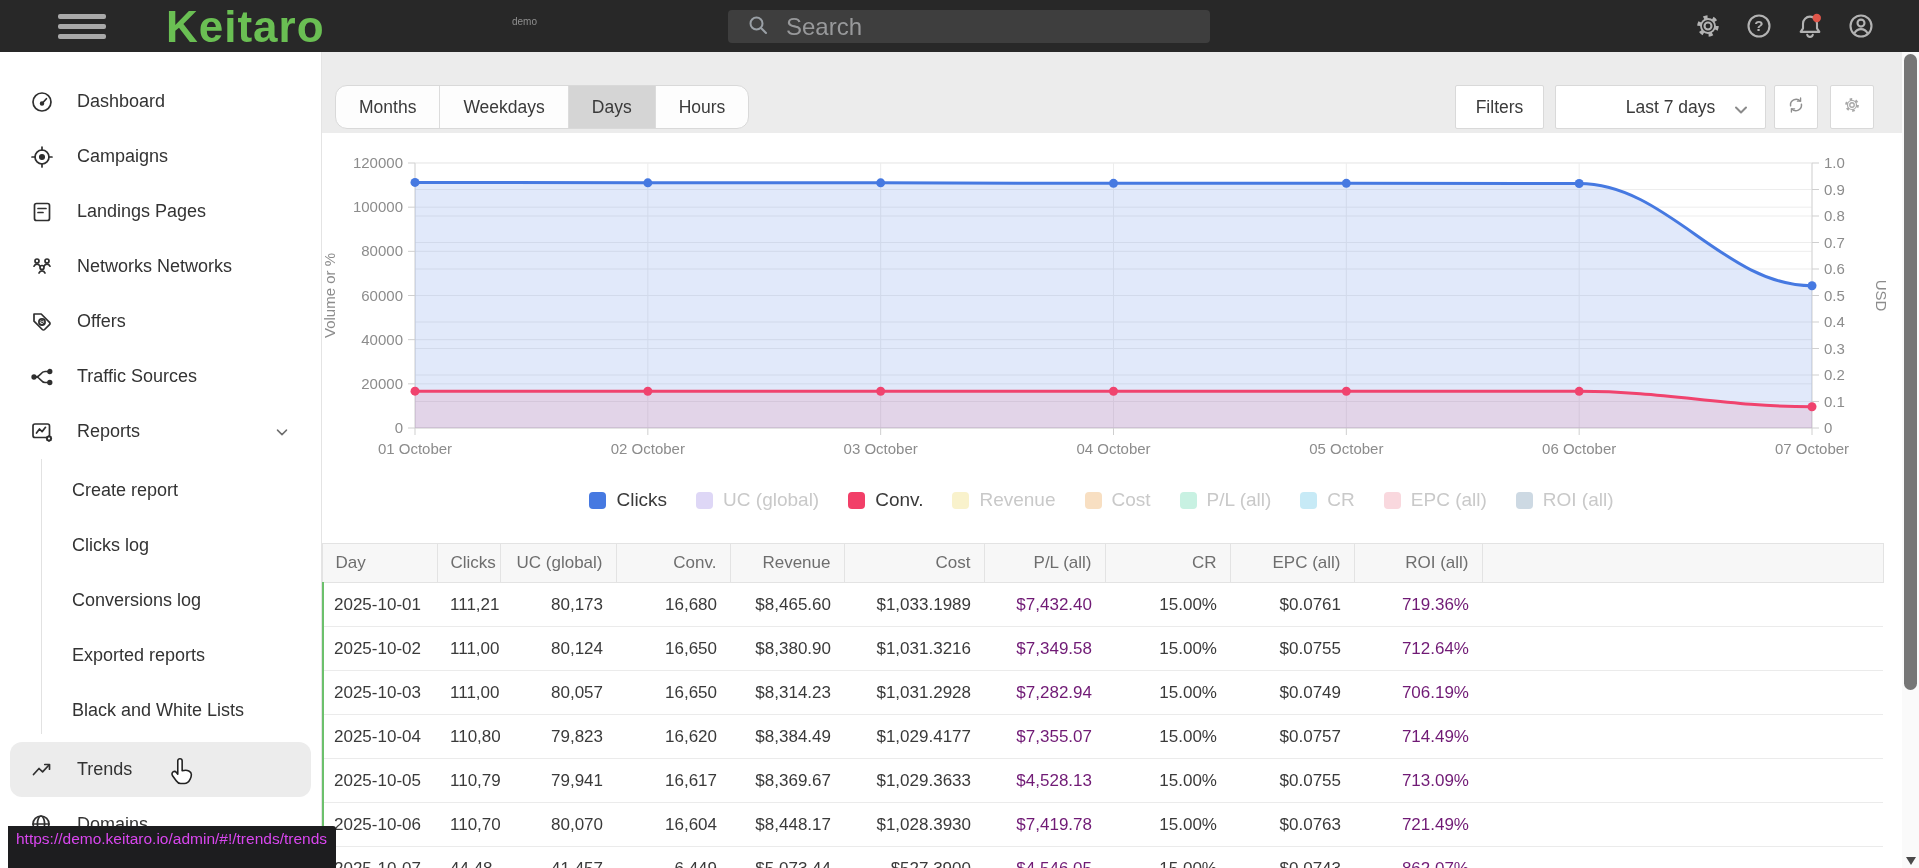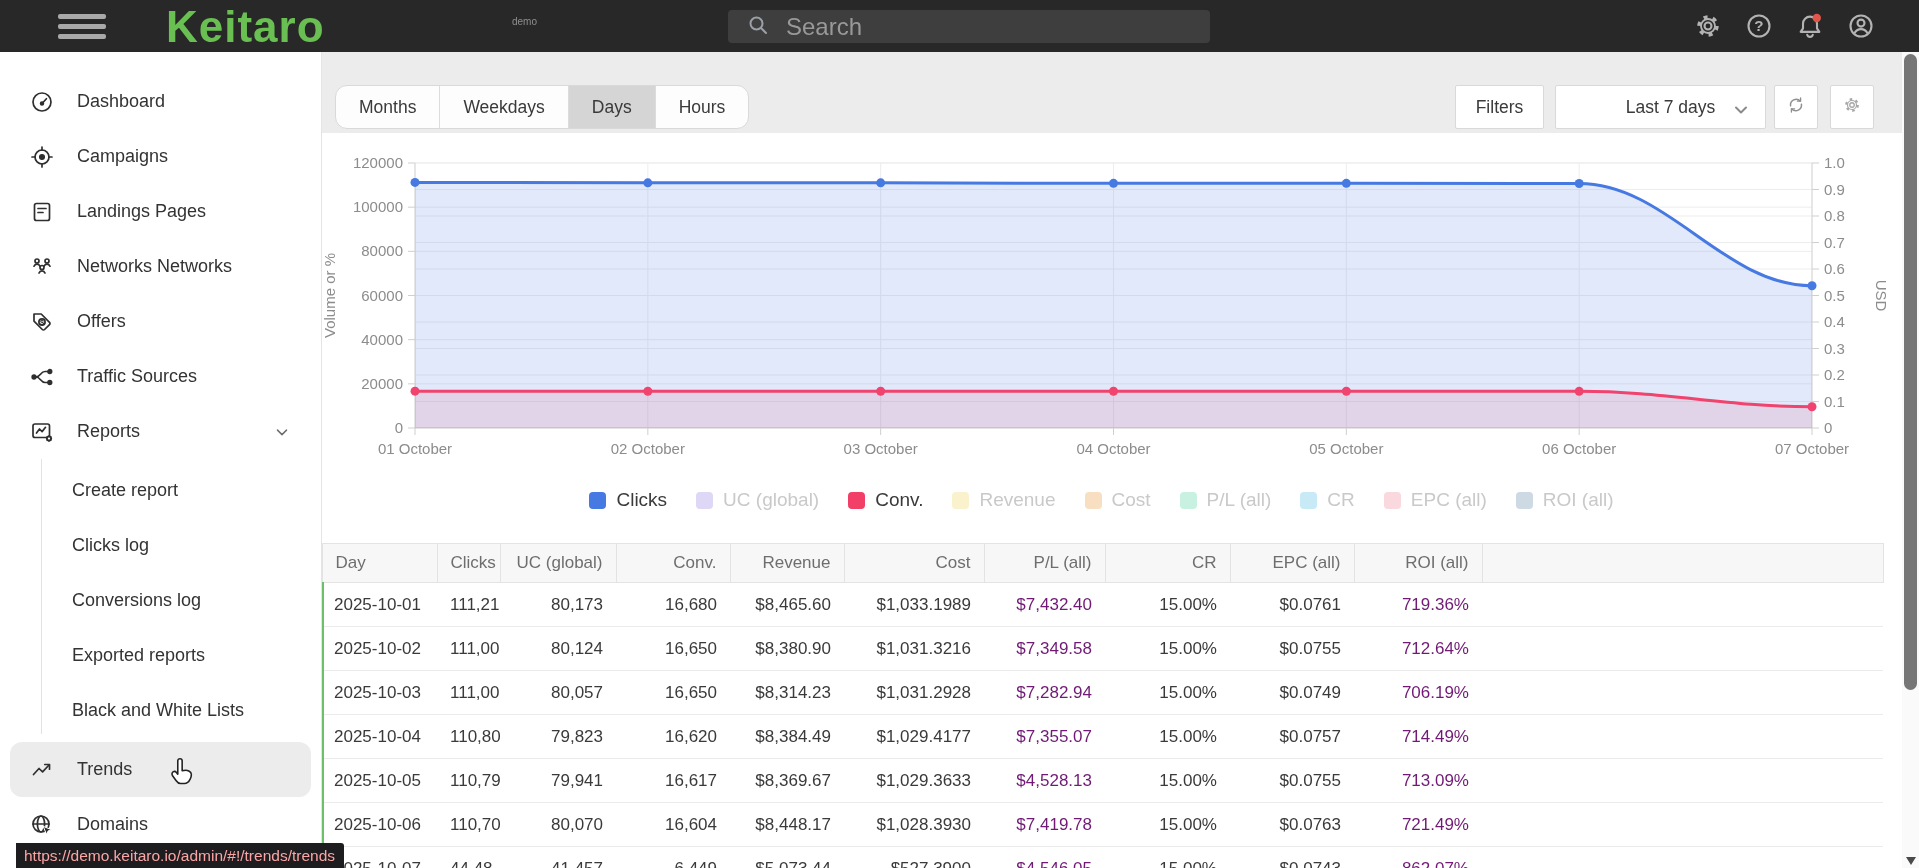--- a/index.html
+++ b/index.html
@@ -70,21 +70,21 @@
   .tbl tbody td{height:44px;border-bottom:1px solid #ebebeb;padding:0 13px;white-space:nowrap;overflow:hidden}
   .tbl tbody tr td:first-child{border-left:4px solid #6cc06c;padding-left:10px}
   .tbl .num{text-align:right}
   .tbl .green{color:#701a75}
 
   
   .scrollbar{position:absolute;right:0;top:52px;width:17px;bottom:0;background:#fafafa;z-index:60}
   .scroll-thumb{position:absolute;left:2px;width:13px;top:2px;height:636px;background:#767676;border-radius:7px}
   .scroll-corner{position:absolute;left:4px;bottom:3px;width:0;height:0;
     border-left:5px solid transparent;border-right:5px solid transparent;border-top:8px solid #4a4a4a}
-  .statusbar{position:absolute;left:16px;bottom:0;width:328px;height:25px;background:#1d1d1f;color:#fca5a5;
+  .statusbar{position:absolute;left:8px;bottom:0;width:328px;height:42px;background:#1d1d1f;color:#d946ef;
     font-size:15.5px;line-height:25px;padding-left:8px;border-top-right-radius:3px;z-index:100;white-space:nowrap;overflow:hidden}
   .cursor{position:absolute;left:168px;top:756px;z-index:200;pointer-events:none}
 </style>
 </head>
 <body>
 
 <div class="topbar">
   <div class="hamburger">
       <span></span>
       <span></span>

